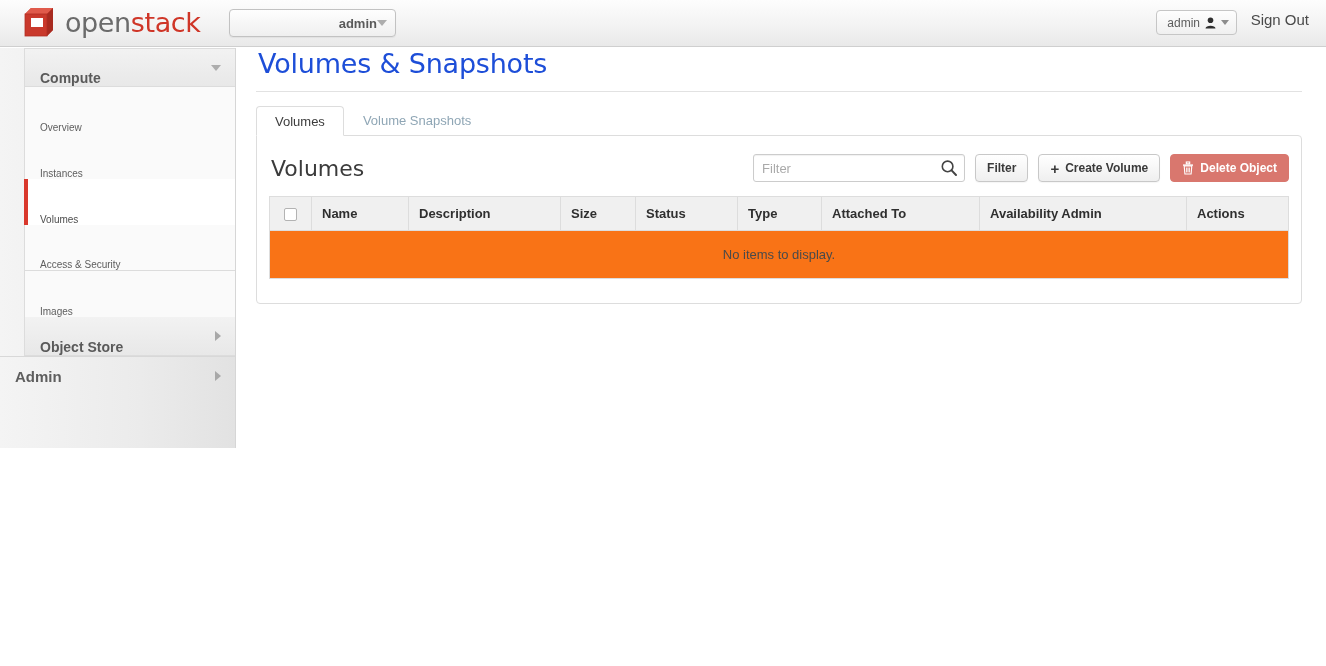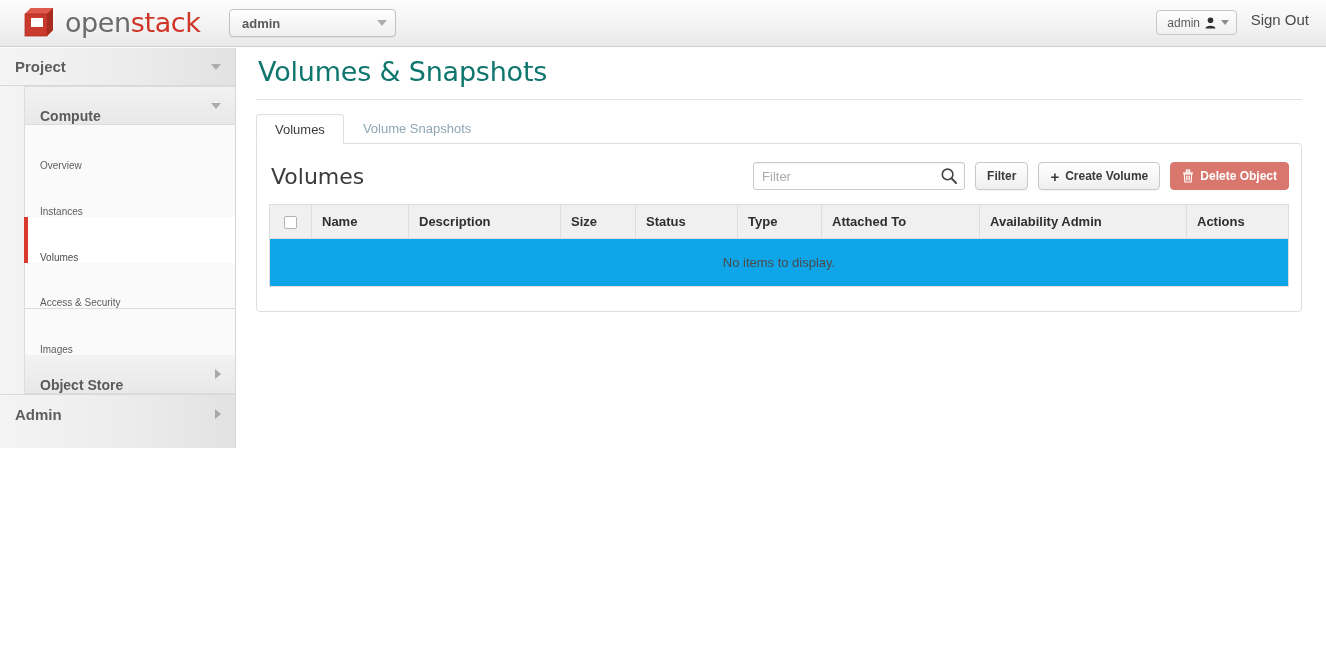--- a/index.html
+++ b/index.html
@@ -10,20 +10,21 @@
     font-family: "Liberation Sans", sans-serif;
     -webkit-font-smoothing: antialiased;
   }
 
   
   .topbar {
     position: absolute; top: 0; left: 0;
     width: 1326px; height: 47px;
     background: linear-gradient(to bottom, #fdfdfd 0%, #f3f3f3 55%, #e9e9e9 100%);
     border-bottom: 1px solid #cfcfcf;
+    text-align: right;
   }
   .brand {
     position: absolute; left: 22px; top: 5px;
     display: flex; align-items: center; gap: 9px;
   }
   .logo-cube { width: 34px; height: 34px; display: block; }
   .brand-text {
     font-size: 27px; letter-spacing: -0.4px;
     font-family: "DejaVu Sans", sans-serif;
   }
@@ -128,22 +129,22 @@
     height: 39px; display: flex; align-items: center;
     padding: 0 14px 0 15px;
     border-top: 1px solid #d8d8d8;
     cursor: pointer;
   }
   .nav-bottom-label { font-size: 15px; font-weight: bold; color: #5e5e5e; flex: 1; }
 
   
   .main { position: absolute; left: 256px; top: 48px; width: 1046px; }
   .page-title {
-    font-size: 27px; color: #0f766e; font-weight: normal;
-    margin: 0; padding: 8px 0 12px 2px;
+    font-size: 27px; color: #1d4ed8; font-weight: normal;
+    margin: 0; padding: 0 0 12px 2px;
     font-family: "DejaVu Sans", sans-serif;
     letter-spacing: -0.2px;
   }
   .title-rule { height: 1px; background: #e2e2e2; margin-bottom: 13px; }
 
   
   .tabs { display: flex; align-items: flex-end; height: 30px; position: relative; z-index: 2; }
   .tab {
     height: 30px; padding: 0 18px;
     display: flex; align-items: center;
@@ -223,21 +224,21 @@
   }
   table.dt th.col-check { width: 42px; text-align: center; padding: 9px 0; }
   .hdr-check {
     width: 13px; height: 13px; display: inline-block;
     border: 1px solid #b3b3b3; border-radius: 2px;
     background: #ffffff; vertical-align: middle; cursor: pointer;
   }
   table.dt td.empty-cell {
     border: 1px solid #dddddd; border-top: none;
     text-align: center; font-size: 13px; color: #4a4a4a;
-    padding: 16px 0; background: #0ea5e9;
+    padding: 16px 0; background: #f97316;
   }
   .table-footer {
     background: #f2f2f2;
     border: 1px solid #dddddd; border-top: none;
     font-size: 12px; color: #3c3c3c;
     padding: 8px 10px;
   }
 </style>
 </head>
 <body>
@@ -267,24 +268,20 @@
       <path d="M0.5 11.5 C0.5 7.8 10.5 7.8 10.5 11.5 Z" fill="#2f2f2f"></path>
     </svg>
     <span class="caret-small"></span>
   </div>
 
   <a class="signout">Sign Out</a>
 </div>
 
 <div class="sidebar">
 
-  <div class="nav-top">
-    <span class="nav-top-label">Project</span>
-    <span class="caret-down"></span>
-  </div>
 
   <div class="nav-group">
     <div class="nav-group-head">
       <span class="nav-group-label">Compute</span>
       <span class="caret-down"></span>
     </div>
 
     <div class="nav-item">
       <span>Overview</span>
     </div>

